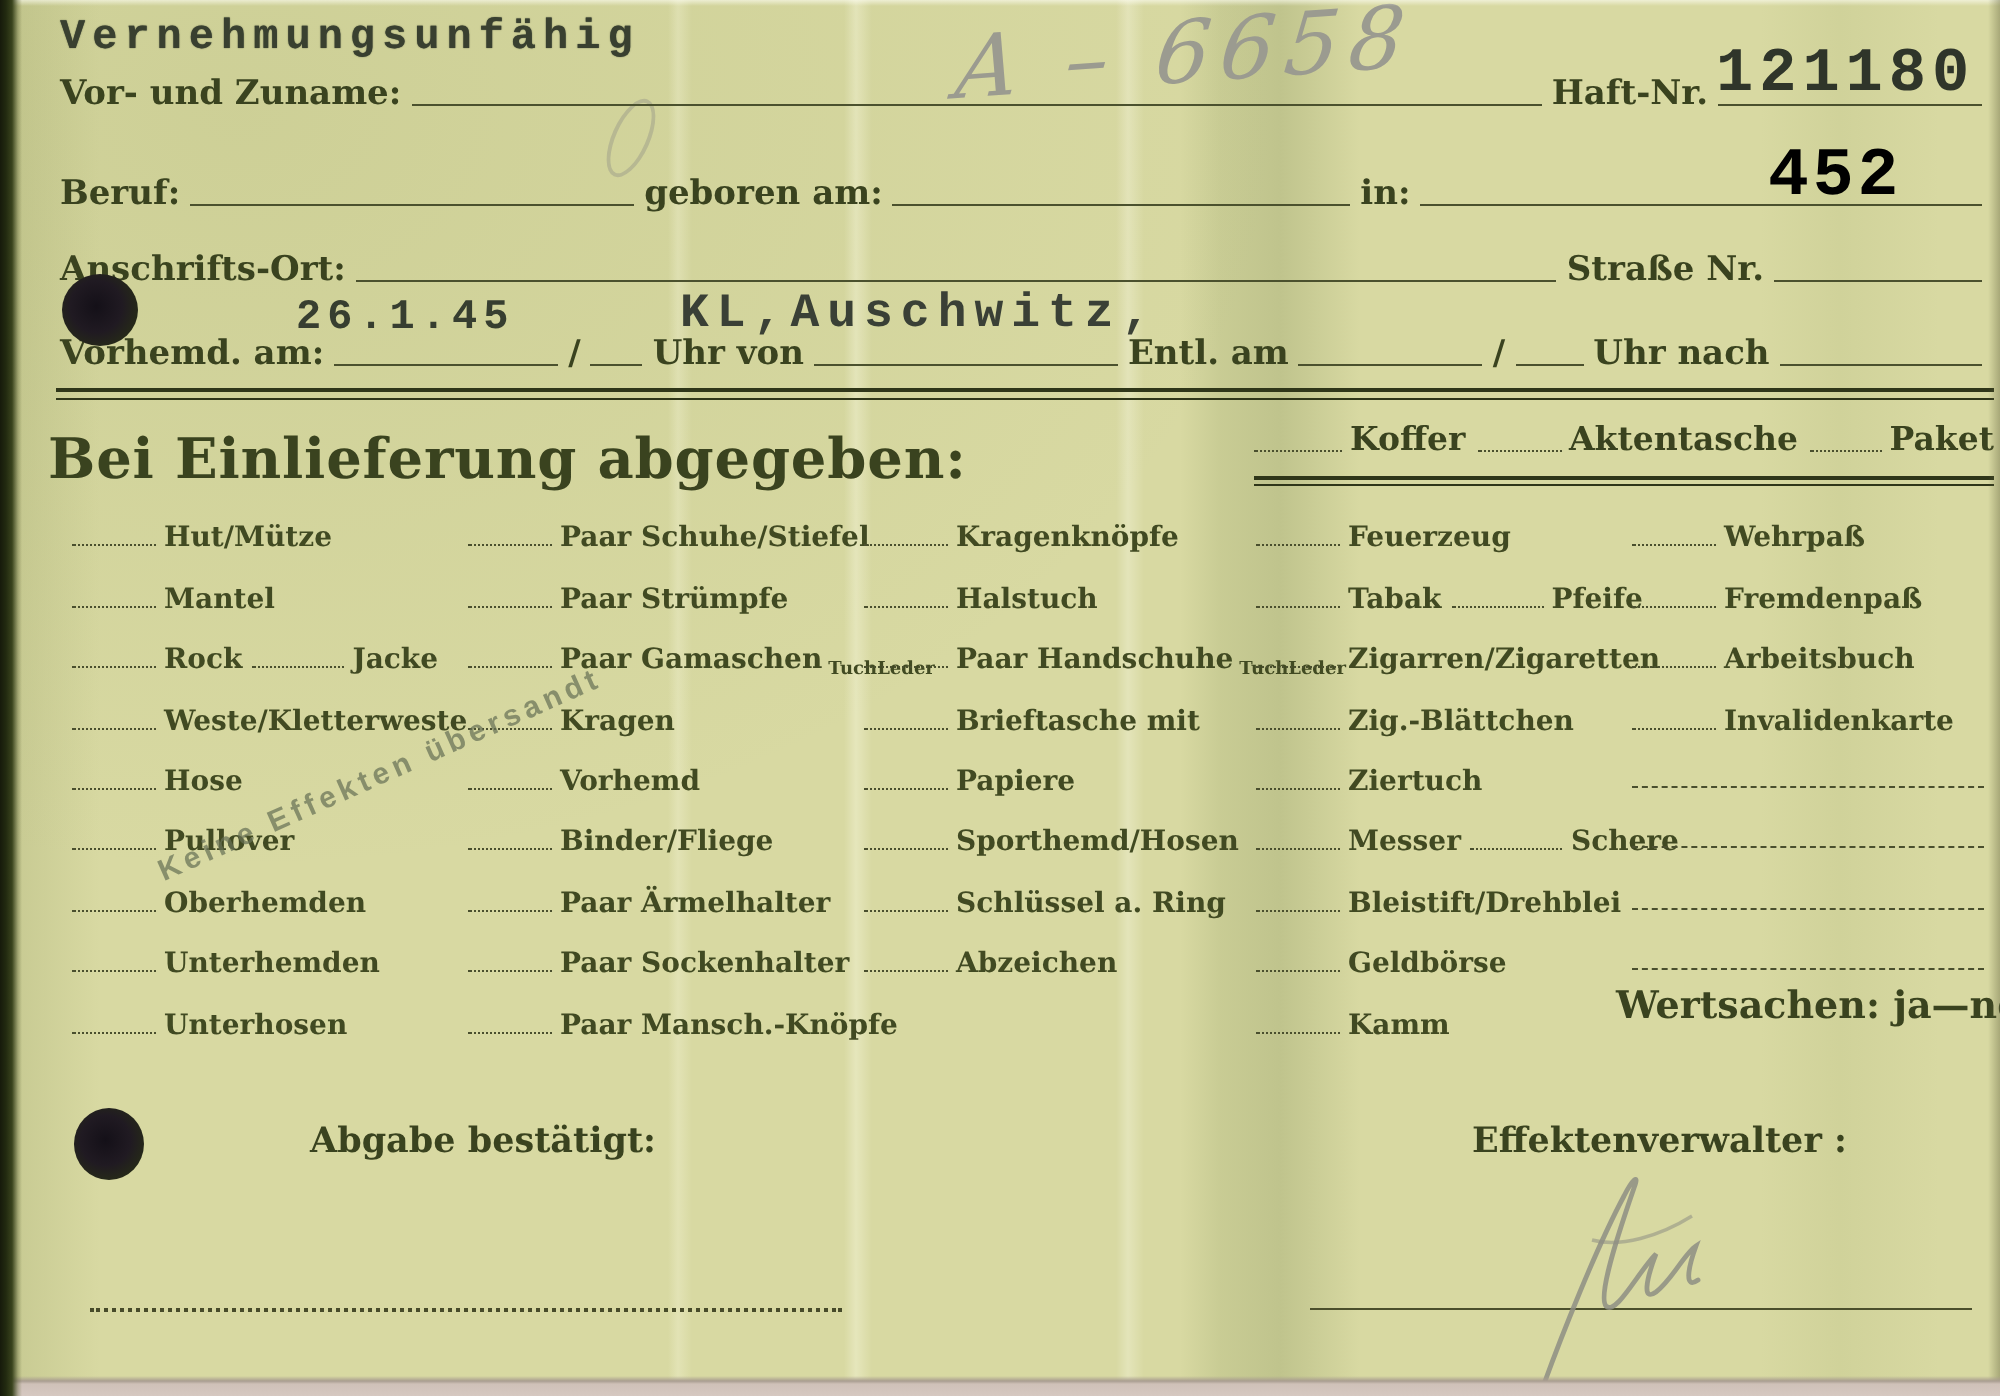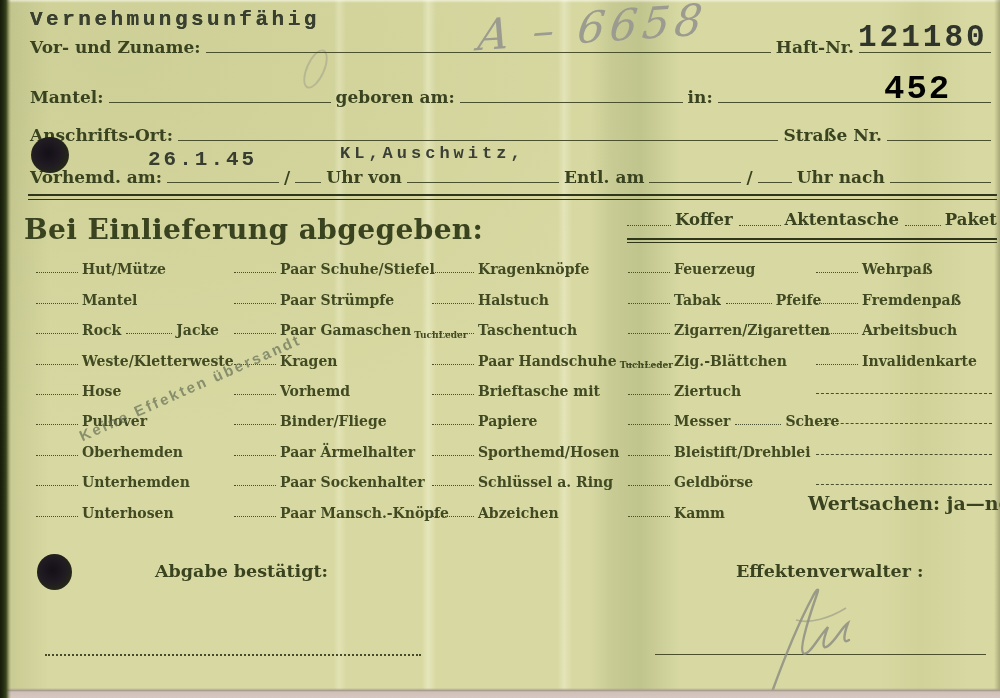--- a/index.html
+++ b/index.html
@@ -38,21 +38,21 @@
   .item-row .leader2{flex:0 0 46px;margin-left:5px;}
   .item-label{font-family:"DejaVu Serif",serif;font-weight:700;color:#414a22;font-size:14px;line-height:1;white-space:nowrap;}
   .blank-line{width:100%;height:0;border-bottom:1.8px dashed #4a4f2e;margin-bottom:4px;}
   .stack{display:inline-flex;flex-direction:row;font-size:9px;line-height:8.5px;font-weight:700;color:#414a22;margin:0 0 -2px 3px;font-family:"DejaVu Serif",serif;}
   .valuables{position:absolute;left:808px;top:492px;font-size:19px;white-space:nowrap;}
   .stamp-vernehm{position:absolute;left:30px;top:8px;font-size:21px;letter-spacing:3.5px;color:#394030;text-shadow:0 0 0.6px #394030;}
   .hand-number{position:absolute;left:478px;top:2px;font-family:"DejaVu Serif",serif;font-style:italic;font-size:43px;color:#9b9b90;letter-spacing:5px;transform:rotate(-4deg) skewX(-10deg);font-weight:400;}
   .stamp-haftnr{position:absolute;left:858px;top:20px;font-size:31px;letter-spacing:3px;color:#2f352a;}
   .stamp-452{position:absolute;left:884px;top:70px;font-size:34px;letter-spacing:2px;color:#000000;}
   .stamp-date{position:absolute;left:148px;top:148px;font-size:21px;letter-spacing:3px;color:#373e30;}
-  .stamp-camp{position:absolute;left:340px;top:144px;font-size:17px;letter-spacing:4px;color:#3a4036;}
+  .stamp-camp{position:absolute;left:340px;top:144px;font-size:24px;letter-spacing:4px;color:#3a4036;}
   .stamp-diag{position:absolute;left:80px;top:428px;width:300px;transform:rotate(-24deg);transform-origin:0 50%;
     font-family:"Liberation Sans",sans-serif;font-weight:700;font-size:15px;letter-spacing:2.5px;color:rgba(104,114,86,0.72);white-space:nowrap;}
   .punch{position:absolute;border-radius:50%;z-index:4;background:radial-gradient(circle at 45% 45%, #141018 0%, #201a22 45%, #262a18 75%, #2e3320 100%);}
   .punch.top{left:31px;top:137px;width:38px;height:36px;}
   .punch.bottom{left:37px;top:554px;width:35px;height:36px;}
   .foot-lbl{position:absolute;font-size:17.5px;white-space:nowrap;}
   .foot-abgabe{left:155px;top:561px;}
   .foot-effekten{left:736px;top:561px;}
   .foot-dotted{position:absolute;left:45px;width:376px;top:654px;height:0;border-bottom:2px dotted #474b2a;}
   .foot-solid{position:absolute;left:655px;width:331px;top:654px;height:0;border-bottom:1.8px solid #4b4f2c;}
@@ -75,21 +75,21 @@
 
     <div class="frow" style="top:30px;height:26px;">
       <span class="frak lbl">Vor- und Zuname:</span>
       <div class="fline grow"></div>
       <span class="frak lbl">Haft-Nr.</span>
       <div class="fline" style="flex:0 0 132px;"></div>
     </div>
     <div class="typed stamp-haftnr">121180</div>
 
     <div class="frow" style="top:80px;height:26px;">
-      <span class="frak lbl">Mantel:</span>
+      <span class="frak lbl">Beruf:</span>
       <div class="fline" style="flex:0 0 222px;"></div>
       <span class="frak lbl">geboren am:</span>
       <div class="fline" style="flex:22 0 auto;"></div>
       <span class="frak lbl">in:</span>
       <div class="fline" style="flex:27 0 auto;"></div>
     </div>
     <div class="typed stamp-452">452</div>
 
     <div class="frow" style="top:118px;height:26px;">
       <span class="frak lbl">Anschrifts-Ort:</span>
@@ -215,24 +215,20 @@
         <div class="item-row">
           <span class="leader"></span>
           <span class="item-label">Kragenknöpfe</span>
         </div>
         <div class="item-row">
           <span class="leader"></span>
           <span class="item-label">Halstuch</span>
         </div>
         <div class="item-row">
           <span class="leader"></span>
-          <span class="item-label">Taschentuch</span>
-        </div>
-        <div class="item-row">
-          <span class="leader"></span>
           <span class="item-label">Paar Handschuhe</span>
           <span class="stack">
             <span>Tuch</span>
             <span>Leder</span>
           </span>
         </div>
         <div class="item-row">
           <span class="leader"></span>
           <span class="item-label">Brieftasche mit</span>
         </div>

